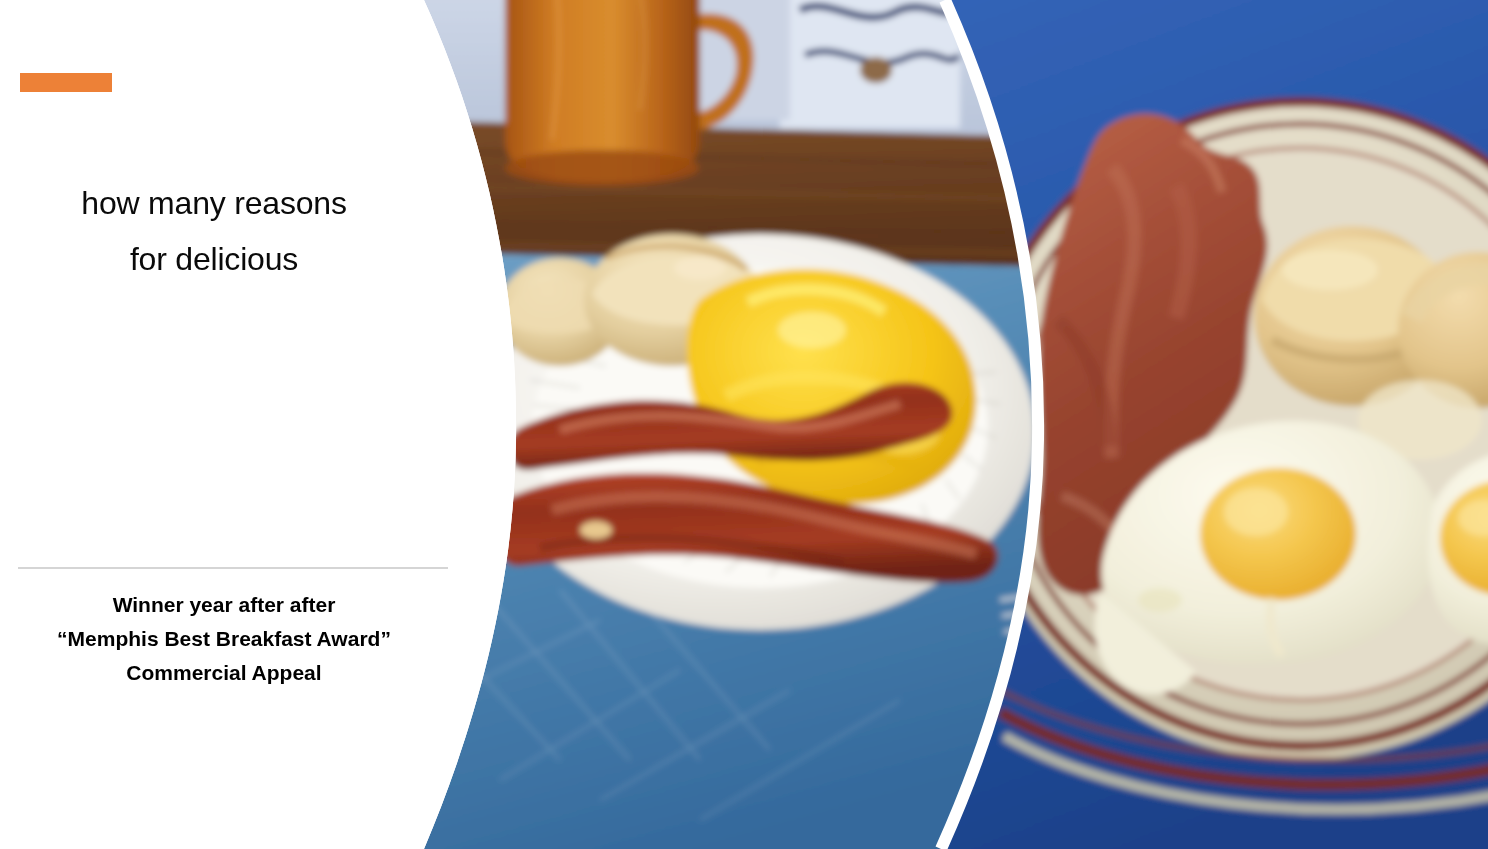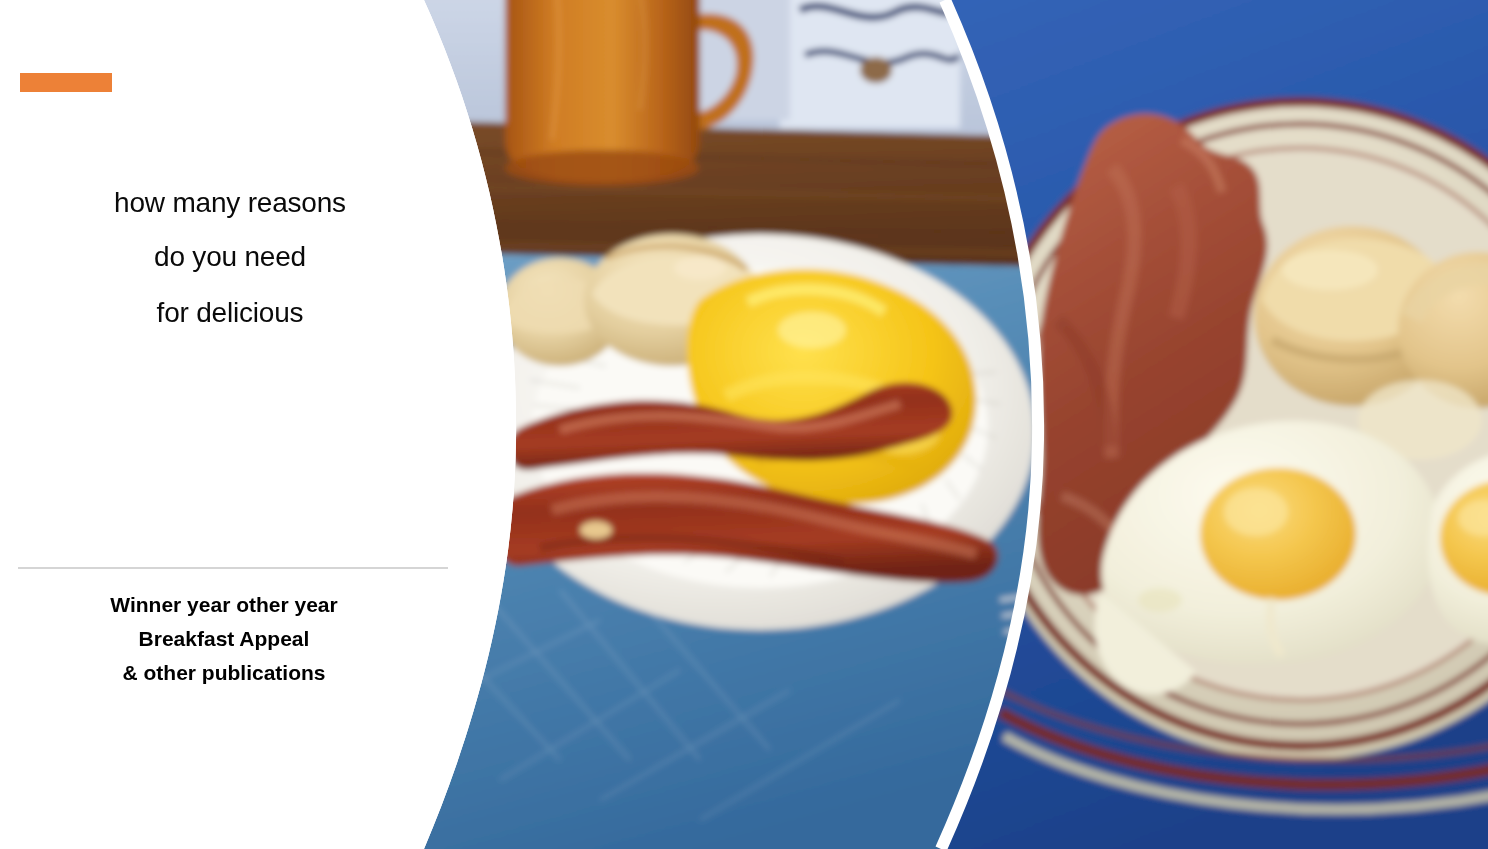--- a/index.html
+++ b/index.html
@@ -41,27 +41,27 @@
     position: absolute;
     left: 20px;
     top: 73px;
     width: 92px;
     height: 19px;
     background: #ed8137;
   }
 
   .headline {
     position: absolute;
-    left: 20px;
+    left: 4px;
     top: 176px;
     width: 420px;
     text-align: center;
     color: #0a0a0a;
     font-weight: 300;
-    font-size: 28px;
+    font-size: 32px;
     line-height: 54px;
     letter-spacing: -0.2px;
   }
   .headline .hl-line { display: block; white-space: pre; }
   .headline .hl-group { display: block; }
   .headline .hl-group + .hl-group { margin-top: 2px; }
 
   .rule {
     position: absolute;
     left: 18px;
@@ -391,32 +391,31 @@
     </svg>
   </div>
 
   <div class="text-column">
 
     <div class="accent-bar"></div>
 
     <div class="headline">
       <span class="hl-group">
         <span class="hl-line">how many reasons</span>
-        <span class="hl-line">do you need</span>
       </span>
       <span class="hl-group">
         <span class="hl-line">for delicious</span>
       </span>
       <span class="hl-group">
       </span>
     </div>
 
     <div class="rule"></div>
 
     <div class="caption">
-      <span class="cap-line">Winner year other year</span>
-      <span class="cap-line">Breakfast Appeal</span>
-      <span class="cap-line">&amp; other publications</span>
+      <span class="cap-line">Winner year after after</span>
+      <span class="cap-line">“Memphis Best Breakfast Award”</span>
+      <span class="cap-line">Commercial Appeal</span>
     </div>
 
   </div>
 
 </div>
 
 </body></html>

